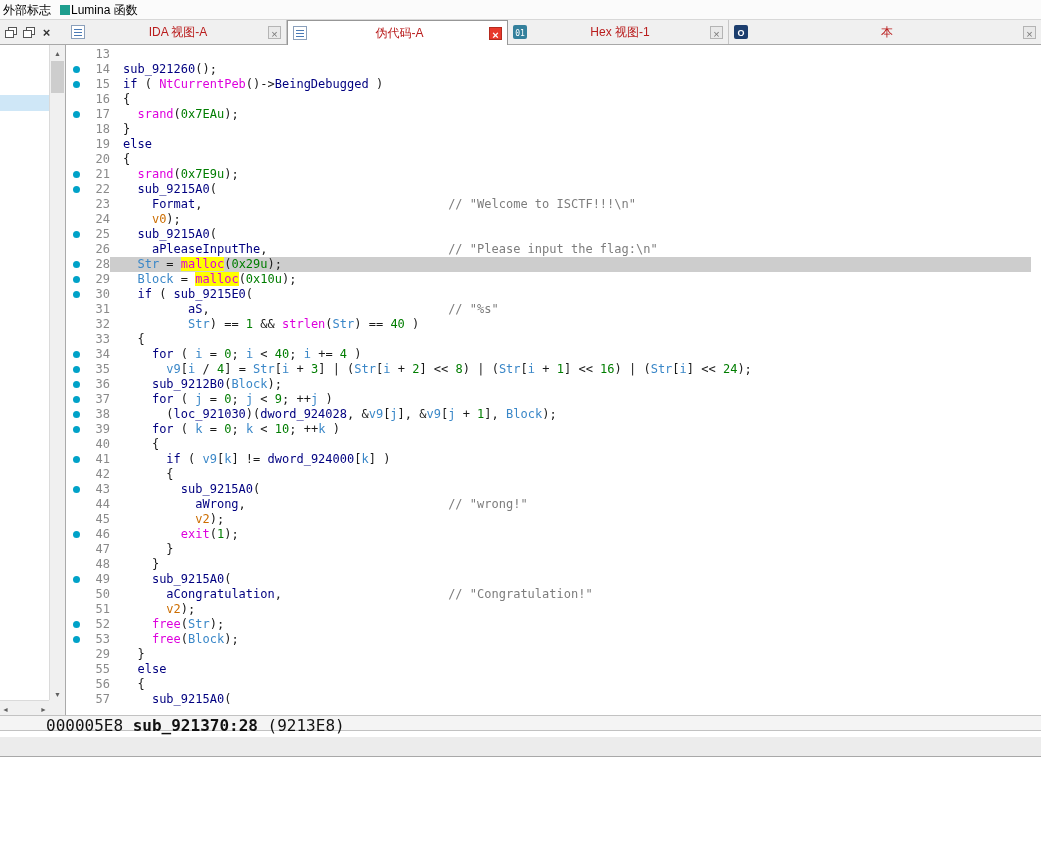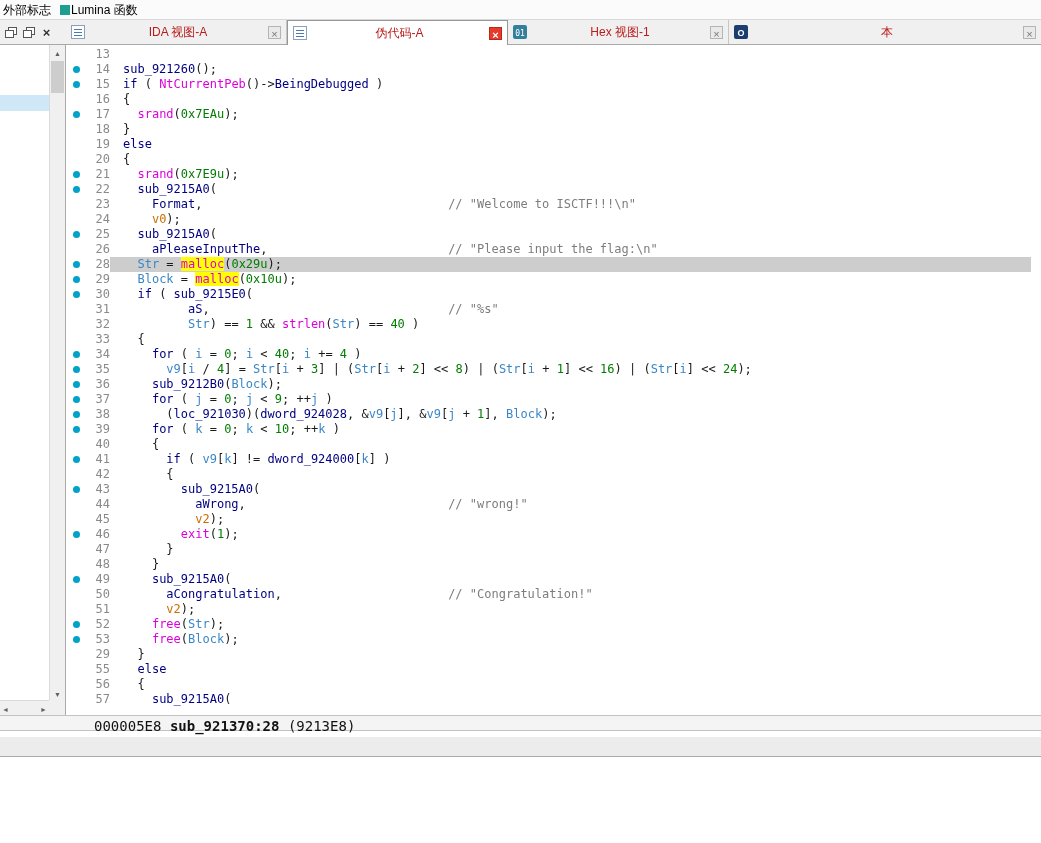--- a/index.html
+++ b/index.html
@@ -71,21 +71,21 @@
   .tk-lib{color:var(--c-library);}
   .tk-libhl{color:var(--c-library);background:var(--c-word-highlight-bg);}
   .tk-var{color:var(--c-local-var);}
   .tk-arg{color:var(--c-arg-var);}
   .tk-num{color:var(--c-number);}
   .tk-com{color:var(--c-comment);}
   .tk-caret{display:inline-block;width:2px;height:12px;background:var(--c-caret);vertical-align:-2px;margin-right:-2px;}
 
   
   .statusbar{position:absolute;left:0;top:715px;width:100%;height:16px;background:#f4f4f4;border-top:1px solid #c2c2c2;border-bottom:1px solid #c2c2c2;box-sizing:border-box;
-    font-family:"DejaVu Sans Mono","Liberation Mono",monospace;font-size:14px;line-height:20px;padding-left:94px;color:#111;white-space:pre;}
+    font-family:"DejaVu Sans Mono","Liberation Mono",monospace;font-size:16px;line-height:20px;padding-left:46px;color:#111;white-space:pre;}
   .statusbar .loc{font-weight:bold;}
   .gapstrip{position:absolute;left:0;top:737px;width:100%;height:19px;background:#ececec;}
   .outputarea{position:absolute;left:0;top:756px;width:100%;bottom:0;background:#ffffff;border-top:1px solid #a8a8a8;box-sizing:border-box;}
 </style>
 </head>
 <body>
 
 <div class="topstrip">
   <span class="lbl lbl-ext">外部标志</span>
   <span class="lumina-chip"></span>

